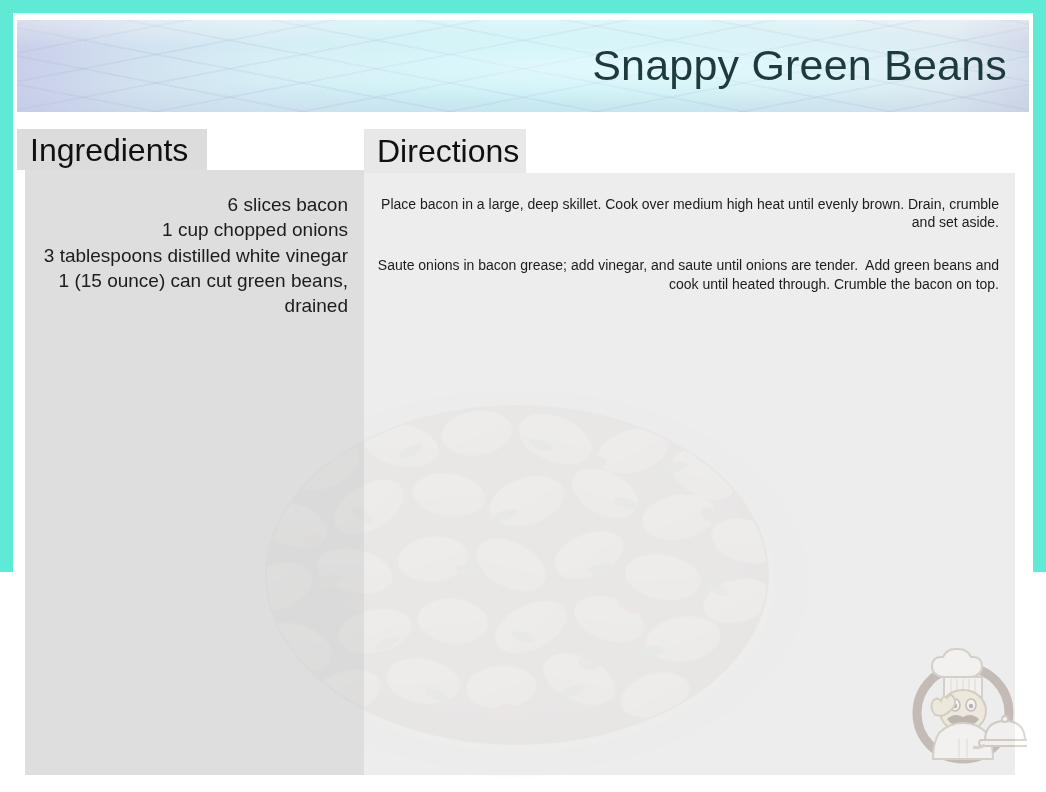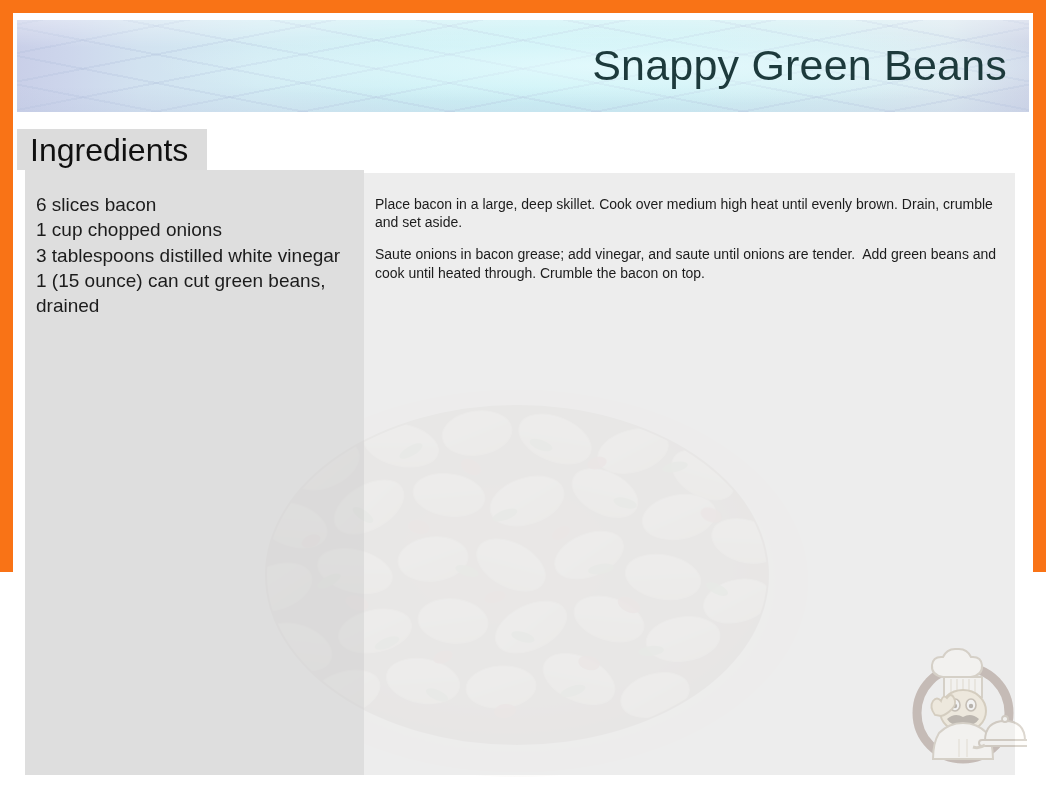--- a/index.html
+++ b/index.html
@@ -7,21 +7,22 @@
   html, body {
     width: 1046px;
     height: 792px;
     overflow: hidden;
     font-family: "Liberation Sans", sans-serif;
   }
   #slide {
     position: relative;
     width: 1046px;
     height: 572px;
-    background: #f97316;
+    background: #5eead4;
+    text-align: right;
   }
   
   #card {
     position: absolute;
     left: 13px; top: 13px;
     width: 1020px; height: 766px;
     background: #ffffff;
     overflow: hidden;
   }
 
@@ -107,21 +108,21 @@
   #ing-tab   { left: 4px;  top: 116px; width: 190px; height: 41px; }
   #ing-body  { left: 12px;  top: 157px; width: 339px; height: 605px;
                background: rgba(219,219,219,0.93); }
   #ing-text  { font-size: 19px; line-height: 1.33; }
 
   
   #dir-tab   { left: 351px; top: 116px; width: 162px; height: 44px; background: #e8e8e8; }
   #dir-body  { left: 351px; top: 160px; width: 651px; height: 602px;
                background: rgba(235,235,235,0.88); }
   #dir-p     { font-size: 14px; line-height: 1.30; }
-  #dir-p + #dir-p { margin-top: 14px; }
+  #dir-p + #dir-p { margin-top: 25px; }
 
   
   #chef {
     position: absolute;
     right: 6px; bottom: 10px;
     width: 128px; height: 128px;
     opacity: 0.30;
   }
 </style>
 </head>
@@ -233,20 +234,23 @@
     <div class="tab" id="ing-tab">
       <span class="tab-label">Ingredients</span>
     </div>
     <div class="panel-body" id="ing-body">
       <div class="body-text" id="ing-text">6 slices bacon
 1 cup chopped onions
 3 tablespoons distilled white vinegar
 1 (15 ounce) can cut green beans, drained</div>
     </div>
 
+    <div class="tab" id="dir-tab">
+      <span class="tab-label">Directions</span>
+    </div>
     <div class="panel-body" id="dir-body">
       <p class="body-text" id="dir-p">Place bacon in a large, deep skillet. Cook over medium high heat until evenly brown. Drain, crumble and set aside.</p>
       <p class="body-text" id="dir-p">Saute onions in bacon grease; add vinegar, and saute until onions are tender.  Add green beans and cook until heated through. Crumble the bacon on top.</p>
     </div>
 
     <div id="chef">
       <svg viewBox="0 0 128 128" width="128" height="128">
         <circle cx="64" cy="72" r="46" fill="none" stroke="#6b4a3a" stroke-width="9"></circle>
         <path d="M44 36 q-12 -2 -11 -12 q1 -9 11 -8 q4 -9 14 -8 q10 -1 14 8 q10 -1 11 8 q1 10 -11 12 z" fill="#fdfbf5" stroke="#a08d72" stroke-width="2"></path>
         <path d="M45 36 h38 v20 h-38 z" fill="#fdfbf5" stroke="#a08d72" stroke-width="2"></path>

